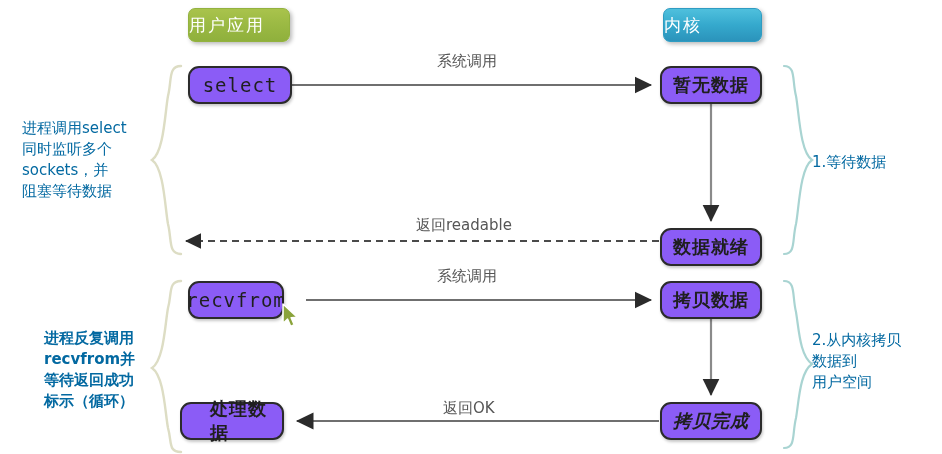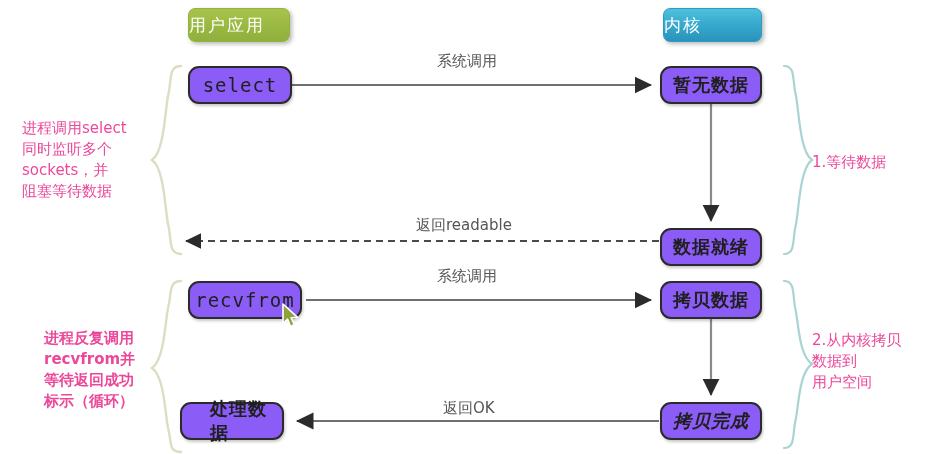--- a/index.html
+++ b/index.html
@@ -41,21 +41,21 @@
     border:2.5px solid #2b2b2b;
     border-radius:11px;
     box-sizing:border-box;
     box-shadow:1px 2px 3px rgba(0,0,0,0.22);
     color:#1f1f1f;
   }
   .node.mono{font-family:"DejaVu Sans Mono","Liberation Mono",monospace;font-size:19px;letter-spacing:1px;}
   .node.cjk{font-family:"DejaVu Sans","Liberation Sans",sans-serif;font-size:18px;font-weight:600;letter-spacing:1px;}
 
   .n-select   {left:188px;top:66px;width:104px;height:38px;}
-  .n-recvfrom {left:188px;top:281px;width:114px;height:38px;}
+  .n-recvfrom {left:188px;top:281px;width:96px;height:38px;}
   .n-process  {left:180px;top:402px;width:104px;height:38px;padding-left:28px;}
   .n-nodata   {left:660px;top:66px;width:102px;height:38px;}
   .n-ready    {left:660px;top:228px;width:102px;height:38px;}
   .n-copying  {left:660px;top:281px;width:102px;height:38px;}
   .n-copied   {left:660px;top:402px;width:102px;height:38px;font-style:italic;}
 
   
   .edge-label{
     position:absolute;
     color:#555555;
@@ -64,21 +64,21 @@
     font-family:"DejaVu Sans","Liberation Sans",sans-serif;
   }
   .lbl-sys1 {left:437px;top:52px;}
   .lbl-ret1 {left:416px;top:216px;}
   .lbl-sys2 {left:437px;top:267px;}
   .lbl-ret2 {left:443px;top:399px;}
 
   
   .side-text{
     position:absolute;
-    color:#ec4899;
+    color:#0369a1;
     font-size:15px;
     line-height:21px;
     font-family:"DejaVu Sans","Liberation Sans",sans-serif;
     white-space:pre-line;
   }
   .side-left-1{left:22px;top:118px;width:150px;}
   .side-left-2{left:44px;top:328px;width:150px;font-weight:bold;}
   .side-right-1{left:812px;top:152px;width:120px;}
   .side-right-2{left:812px;top:330px;width:120px;}
 

